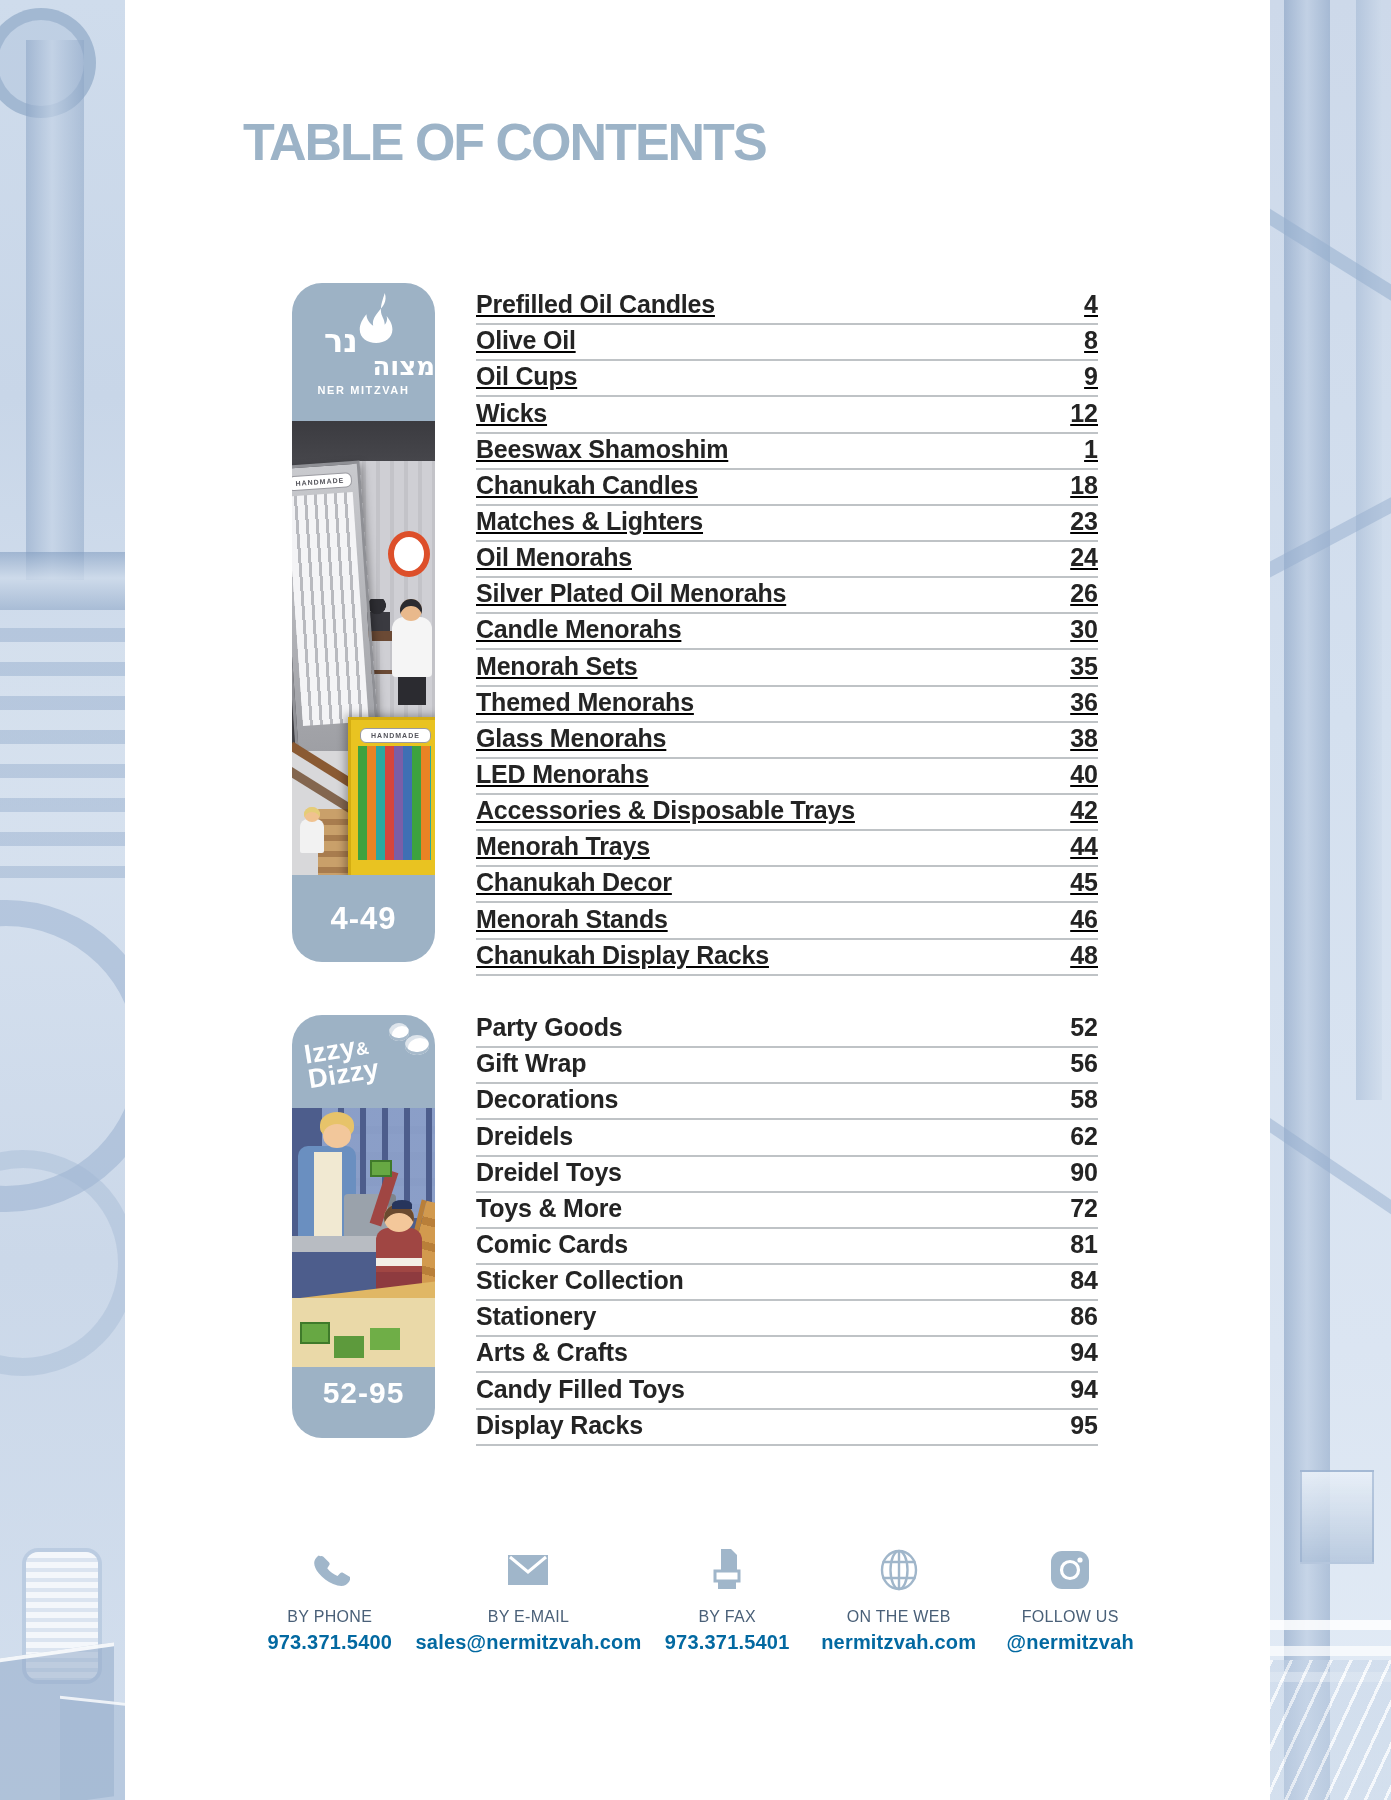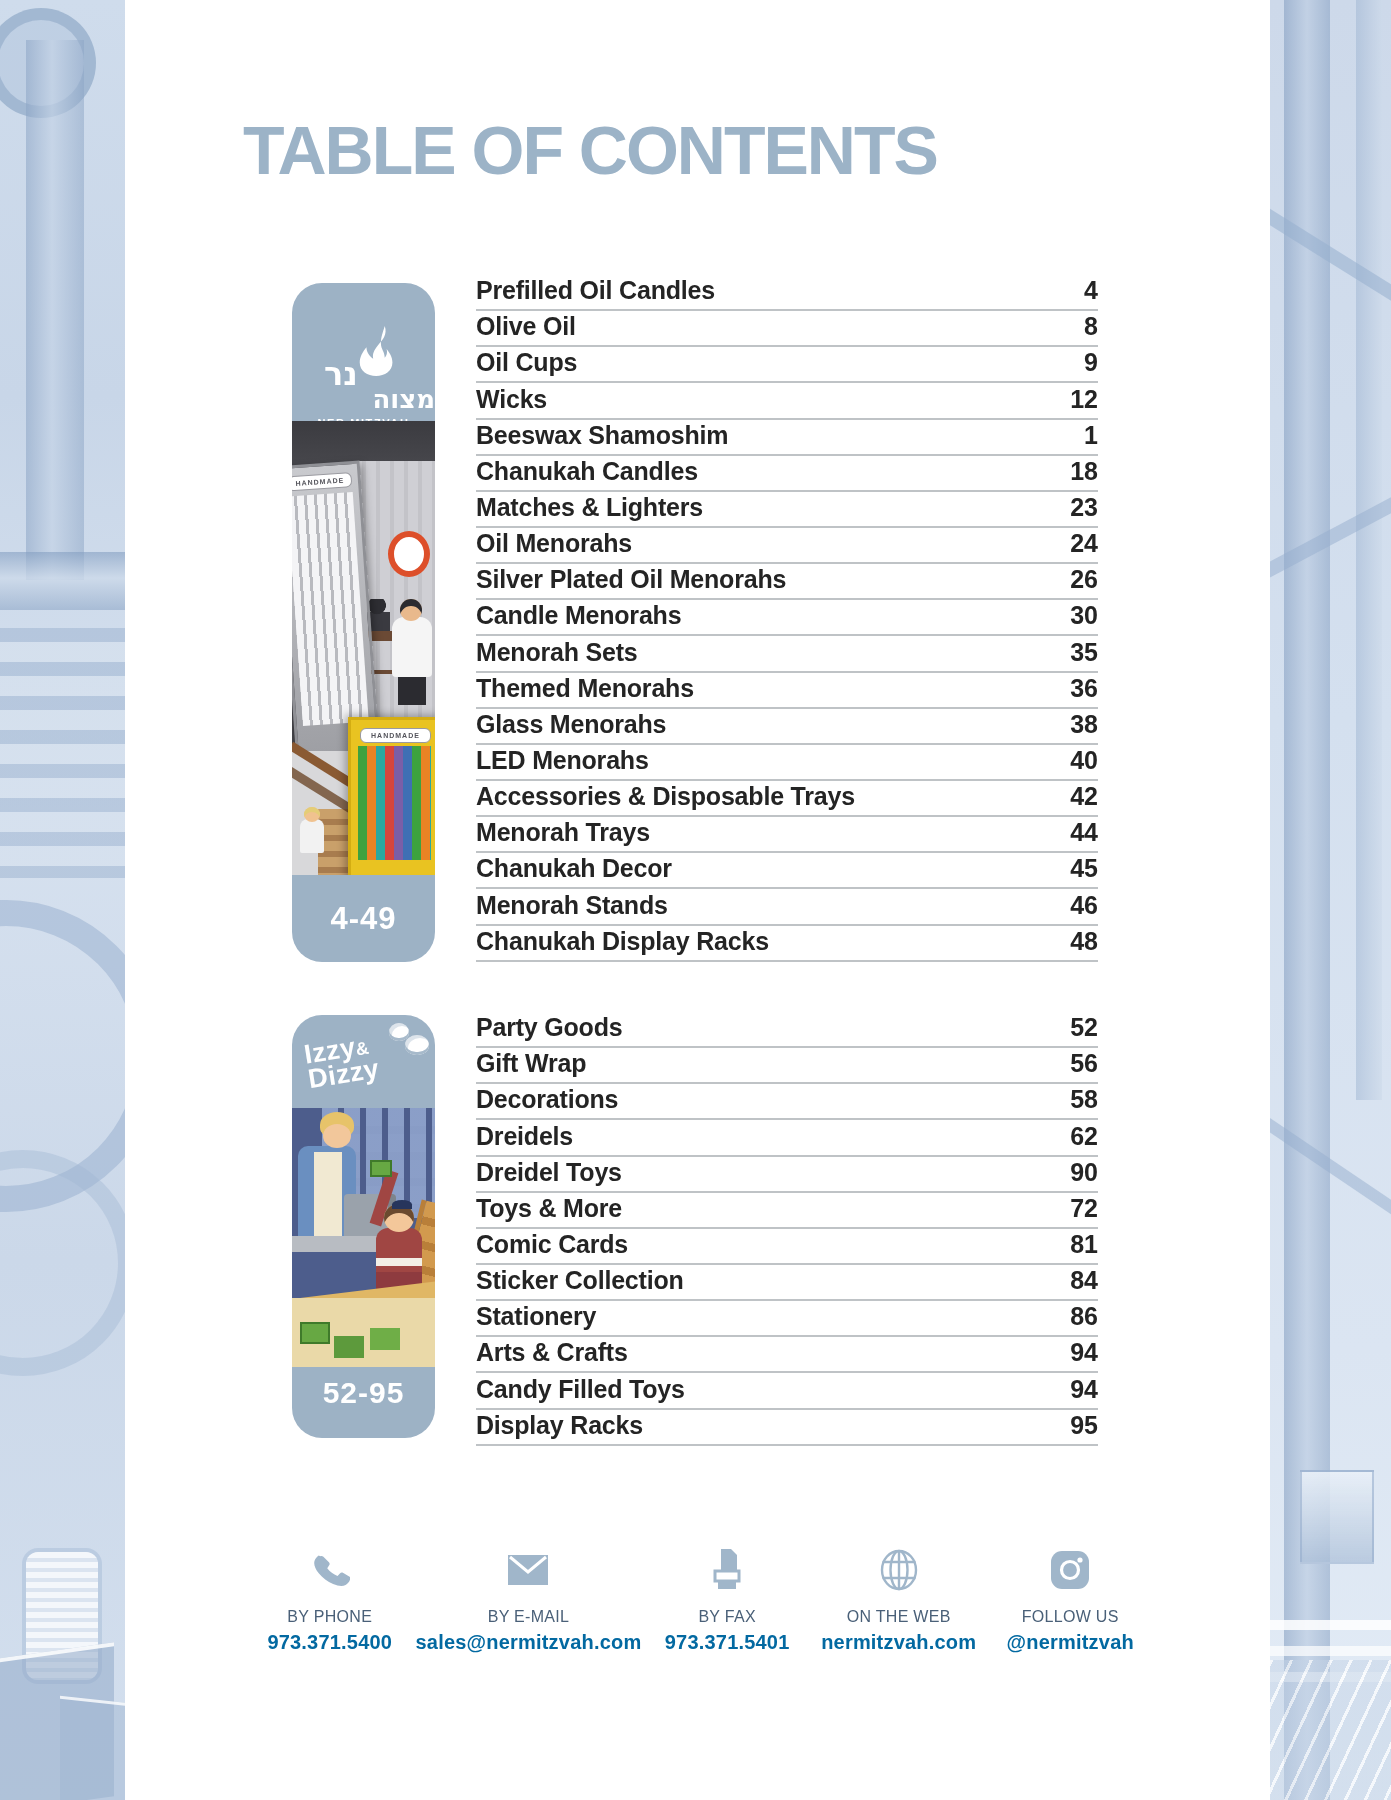--- a/index.html
+++ b/index.html
@@ -25,30 +25,30 @@
   .beam-b{left:86px;top:0;width:26px;height:1100px;background:linear-gradient(90deg,rgba(150,174,205,.45),rgba(205,218,234,.6));}
   .brace1{left:-40px;top:260px;width:240px;height:14px;background:rgba(150,174,205,.55);transform:rotate(32deg);}
   .brace2{left:-40px;top:520px;width:240px;height:14px;background:rgba(150,174,205,.5);transform:rotate(-28deg);}
   .brace3{left:-40px;top:1180px;width:260px;height:12px;background:rgba(150,174,205,.5);transform:rotate(34deg);}
   .rail-h{left:0;top:1620px;width:121px;height:10px;background:rgba(255,255,255,.85);box-shadow:0 26px 0 rgba(255,255,255,.7),0 52px 0 rgba(255,255,255,.55);}
   .floor-r{left:0;top:1660px;width:121px;height:140px;background:repeating-linear-gradient(115deg,rgba(255,255,255,.65) 0 3px,rgba(196,211,230,.5) 3px 18px);}
   .plat{left:30px;top:1470px;width:70px;height:90px;background:linear-gradient(180deg,rgba(233,240,248,.9),rgba(170,190,215,.7));border:2px solid rgba(150,174,205,.6);}
 
   
   .title{
-    position:absolute;left:243px;top:116px;font-size:68px;line-height:1;font-weight:800;
+    position:absolute;left:243px;top:116px;font-size:52px;line-height:1;font-weight:800;
     color:#9cb3c7;letter-spacing:-2px;white-space:nowrap;text-align:center;
   }
 
   
   .sidebar{position:absolute;left:292px;width:143px;border-radius:30px;background:#9db2c5;overflow:hidden;}
   #sidebar1{top:283px;height:679px;}
   #sidebar2{top:1015px;height:423px;}
   .logo-area{position:relative;width:100%;}
-  #logo1{height:138px;margin-top:33px;}
+  #logo1{height:138px;}
   #logo2{height:93px;}
   .flame{position:absolute;left:62px;top:10px;width:48px;height:50px;}
   .heb1{position:absolute;left:32px;top:42px;font-family:"DejaVu Sans",sans-serif;font-size:32px;line-height:1;font-weight:bold;color:#fff;}
   .heb2{position:absolute;left:0;width:100%;top:70px;text-align:right;font-family:"DejaVu Sans",sans-serif;font-size:26px;line-height:1;font-weight:bold;color:#fff;}
   .nm-latin{position:absolute;left:0;width:100%;top:101px;text-align:center;font-size:11px;font-weight:bold;letter-spacing:1.6px;color:#fff;}
   .izzy{position:absolute;left:14px;top:22px;transform:rotate(-9deg);color:#fff;font-weight:800;line-height:.92;font-size:27px;letter-spacing:.5px;}
   .izzy .amp{font-size:18px;}
   .face{position:absolute;width:20px;height:18px;background:#fff;border-radius:50% 50% 46% 46%;box-shadow:inset 0 -3px 0 rgba(157,178,197,.9), inset 3px 3px 0 rgba(157,178,197,.35);}
   .face1{right:26px;top:8px;}
   .face2{right:6px;top:20px;width:24px;height:20px;}
@@ -92,21 +92,21 @@
   .p2-kippah{position:absolute;left:100px;top:92px;width:20px;height:9px;border-radius:50% 50% 0 0;background:#27355c;}
   .p2-boy-body{position:absolute;left:84px;top:120px;width:46px;height:70px;border-radius:12px 12px 0 0;background:#a04643;box-shadow:inset 0 -26px 0 #8e3b3f;}
   .p2-boy-stripe{position:absolute;left:84px;top:150px;width:46px;height:8px;background:#f3efe6;}
   .p2-ladder{position:absolute;left:112px;top:96px;width:44px;height:140px;background:repeating-linear-gradient(180deg,#d29a4e 0 16px,#b97f39 16px 24px);transform:rotate(14deg);border-left:5px solid #b97f39;border-right:5px solid #9c6527;}
   .p2-floor{position:absolute;left:0;top:190px;width:143px;height:69px;background:#ead9a8;}
   .p2-floor-edge{position:absolute;left:-10px;top:182px;width:170px;height:26px;background:#e0b765;transform:rotate(-7deg);}
   .p2-cards{position:absolute;left:8px;top:214px;width:26px;height:18px;background:#67a843;border:2px solid #3f7a2a;box-shadow:34px 14px 0 #5d9a3c,70px 6px 0 #6fae47;}
 
   
   .toc{position:absolute;left:476px;width:622px;}
-  #toc1{top:275px;}
+  #toc1{top:289px;text-decoration:underline;}
   #toc2{top:1012px;}
   .toc-row{
     height:36.15px;box-sizing:border-box;display:flex;justify-content:space-between;align-items:flex-end;
     padding-bottom:4px;border-bottom:2px solid #bfc3c6;
   }
   .toc-label{font-size:25px;font-weight:bold;color:#242424;letter-spacing:-.2px;white-space:nowrap;}
   .toc-page{font-size:25px;font-weight:bold;color:#242424;}
 
   
   .footer{position:absolute;left:244px;top:1548px;width:912px;display:flex;}

